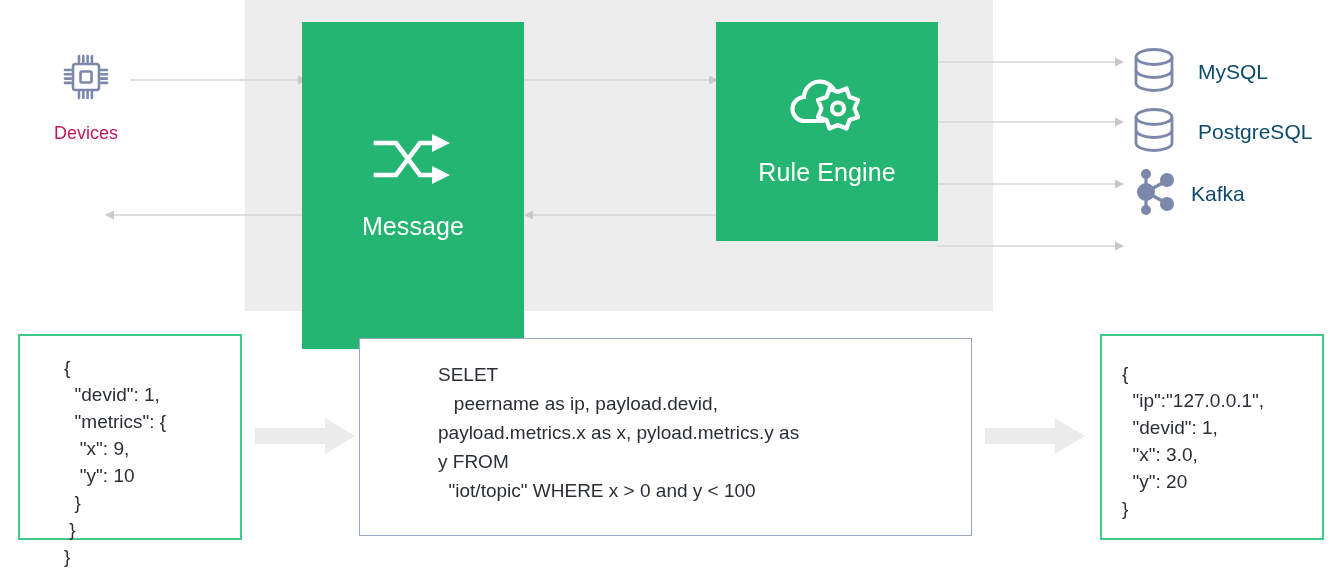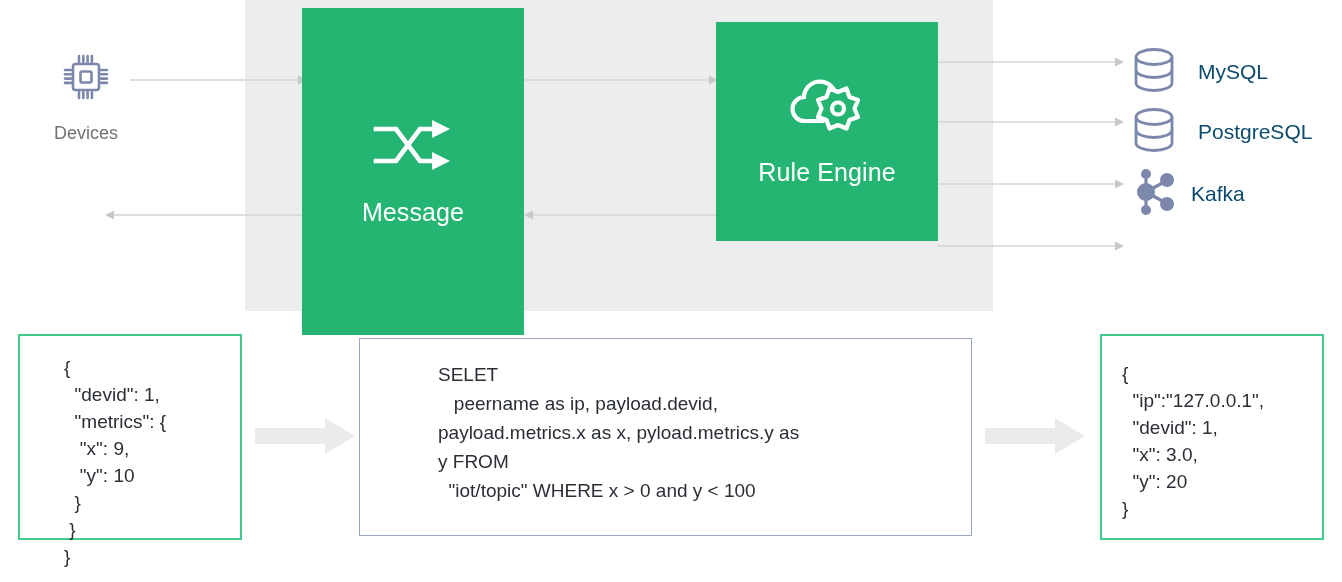--- a/index.html
+++ b/index.html
@@ -49,42 +49,42 @@
   .green-box .gb-label {
     color: #ffffff;
     font-size: 25px;
     line-height: 31px;
     text-align: center;
     font-weight: 400;
     letter-spacing: .1px;
   }
   #box-routing {
     left: 302px;
-    top: 8px;
+    top: 22px;
     width: 222px;
     height: 327px;
   }
   #box-rule {
     left: 716px;
     top: 22px;
     width: 222px;
     height: 219px;
   }
 
   
   .endpoint-left {
     position: absolute;
     display: flex;
     flex-direction: column;
     align-items: center;
   }
   .endpoint-left .ep-label {
     font-size: 18px;
     line-height: 22px;
-    color: #737373;
+    color: #be185d;
     margin-top: 12px;
     white-space: nowrap;
   }
   #ep-devices { left: 22px; top: 48px; width: 128px; }
   #ep-apps    { left: 22px; top: 182px; width: 128px; }
 
   
   .endpoint-right {
     position: absolute;
     display: flex;

